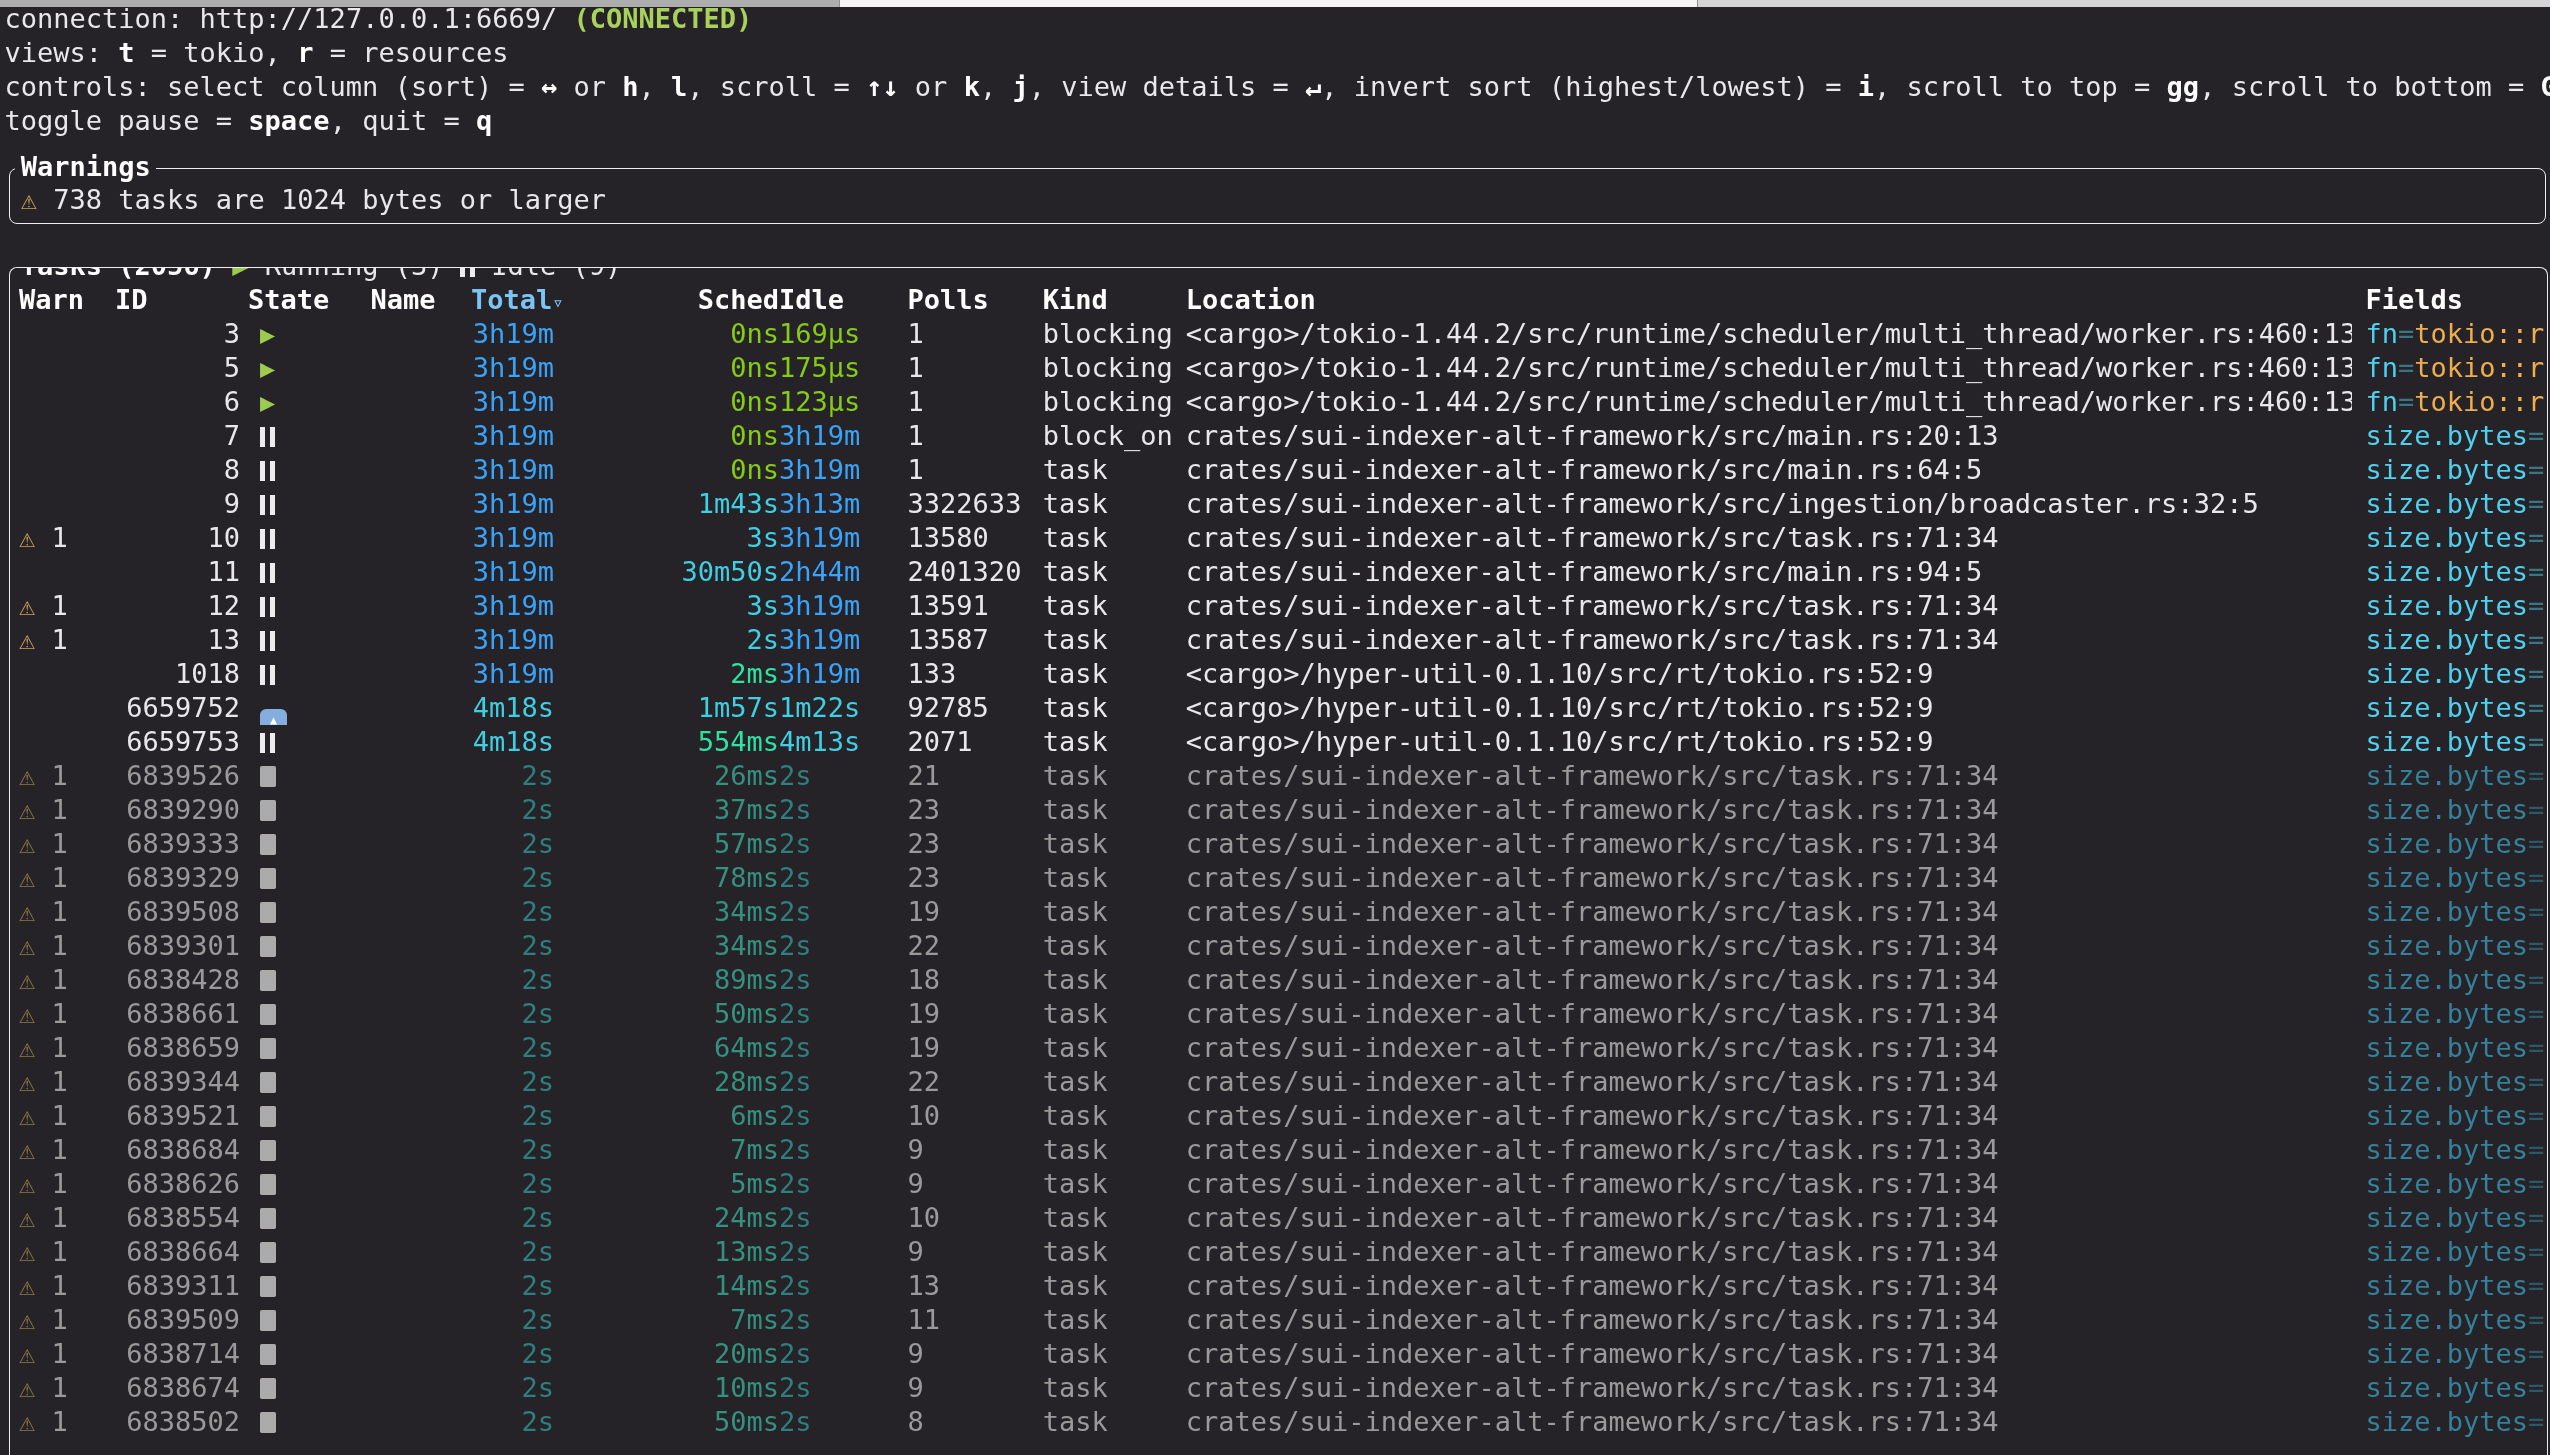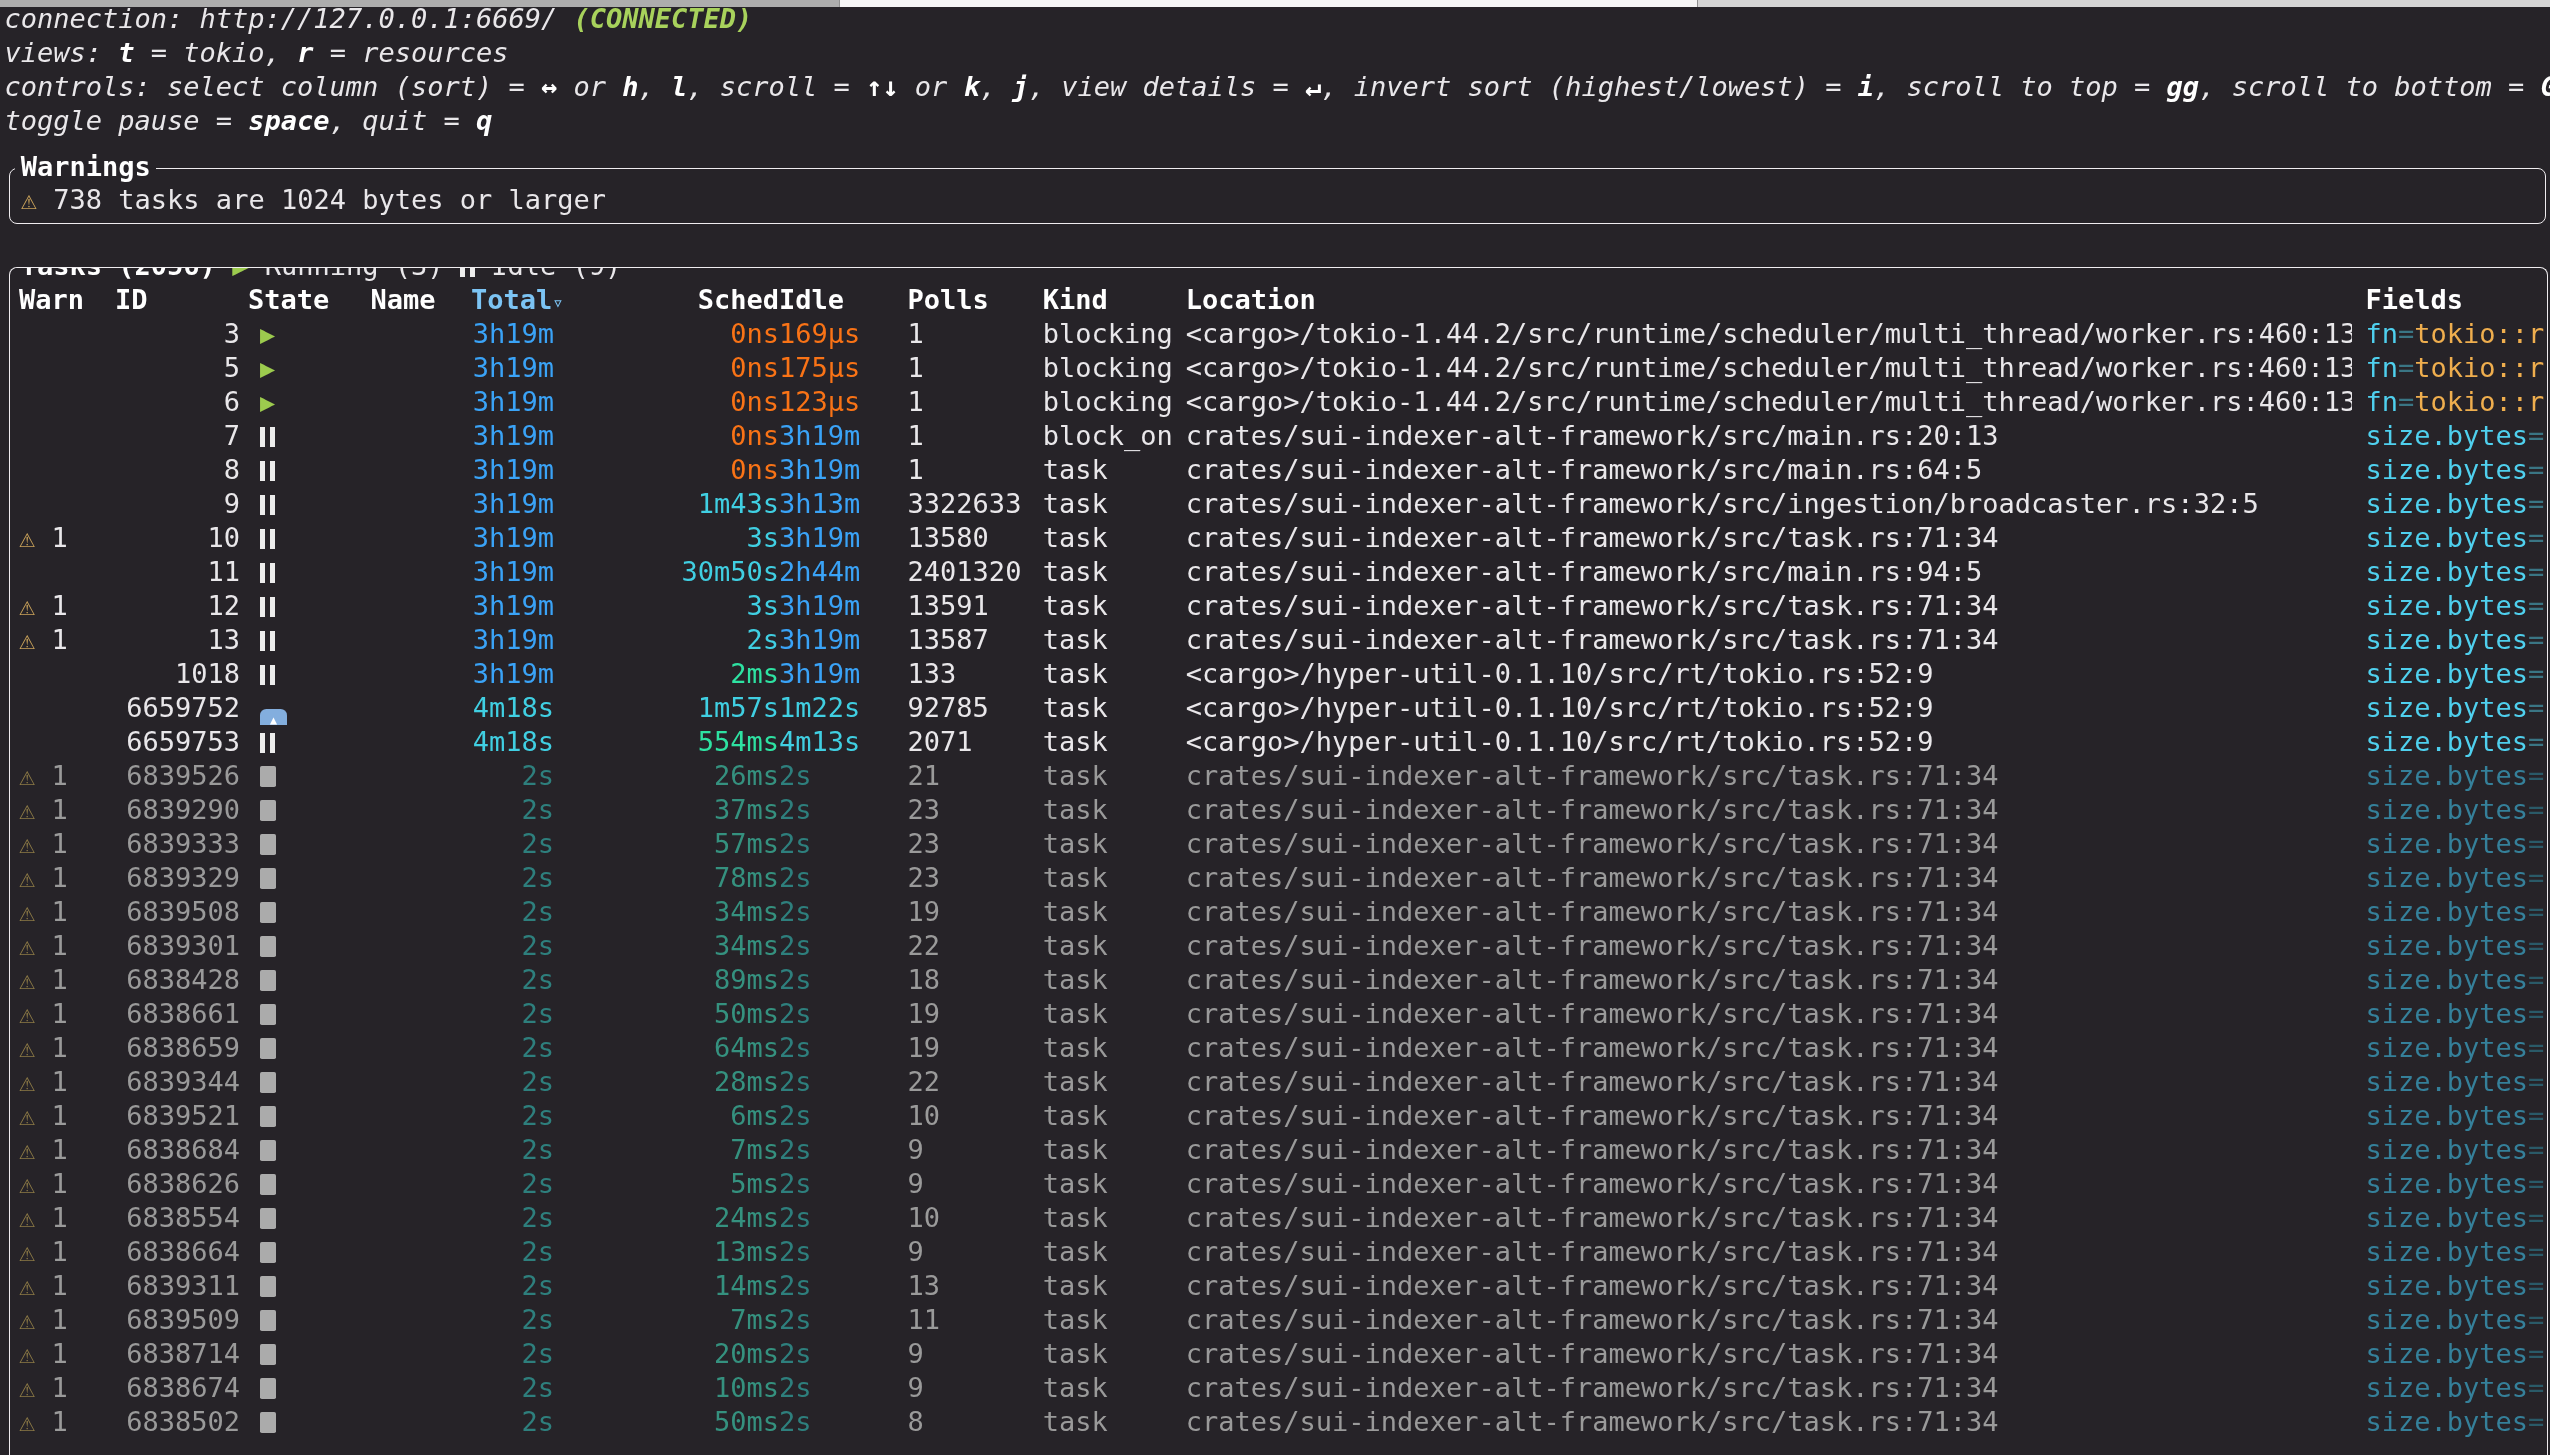--- a/index.html
+++ b/index.html
@@ -16,21 +16,21 @@
   .bold { font-weight: bold; color: #ffffff; }
   .green { color: #a8d25c; }
   .run   { color: #9ccb4e; }
 
   
   .tabstrip { position: absolute; top: 0; left: 0; width: 2550px; height: 7.2px; background: #adadad; }
   .tabstrip .seg-active { position: absolute; left: 839px; width: 859px; height: 7.2px; background: #f5f5f5; border-left: 0.9px solid #8f8f8f; border-right: 0.9px solid #8f8f8f; }
   .tabstrip .seg-right  { position: absolute; left: 1698px; width: 852px; height: 7.2px; background: #d4d4d4; }
 
   .lines { position: absolute; top: 1.8px; left: 4.5px; right: 0; }
-  .tline { height: 34px; white-space: pre; overflow: hidden; font-style: italic; }
+  .tline { height: 34px; white-space: pre; overflow: hidden; }
 
   
   .panel { position: absolute; border: 1.8px solid #efecef; background: transparent; }
   .panel-title { position: absolute; top: -19px; left: 5.4px; background: #262328; padding: 0 5.4px; white-space: pre; }
   .warn-box  { top: 168px; left: 9px; right: 4.5px; height: 56px; border-radius: 8px; }
   .warn-line { padding: 13.5px 0 0 10.8px; white-space: pre; }
   .warn-tri  { color: #c9a25a; }
   .tasks-box { top: 267px; left: 9px; right: 1.8px; bottom: -10.8px; border-bottom: none; border-radius: 8px 8px 0 0; overflow: hidden; }
   .tbl { position: absolute; top: 15.3px; left: 0; right: 0; }
 
@@ -53,21 +53,21 @@
   .thead .c-id    { text-align: left; padding-left: 19px; }
   .thead .c-state { padding-left: 8px; }
   .thead .c-total { text-align: left; padding-left: 18px; overflow: visible; }
   .sorted { color: #7cc4f4; }
   .sort-arrow { color: #7cc4f4; font-size: 19px; font-weight: normal; }
 
   
   .u-h  { color: #3aa3f7; }
   .u-s  { color: #40cfe2; }
   .u-ms { color: #2ee2a2; }
-  .u-us { color: #f97316; }
+  .u-us { color: #84cc16; }
 
   
   .f-label { color: #4fd0ee; font-weight: normal; }
   .f-eq    { color: #3a7584; }
   .f-val   { color: #efae4e; margin-top: 48px; }
 
   
   .dim { color: #9a9a9a; }
   .dim .u-h, .dim .u-s  { color: #2e7f7d; }
   .dim .u-ms            { color: #35917f; }

